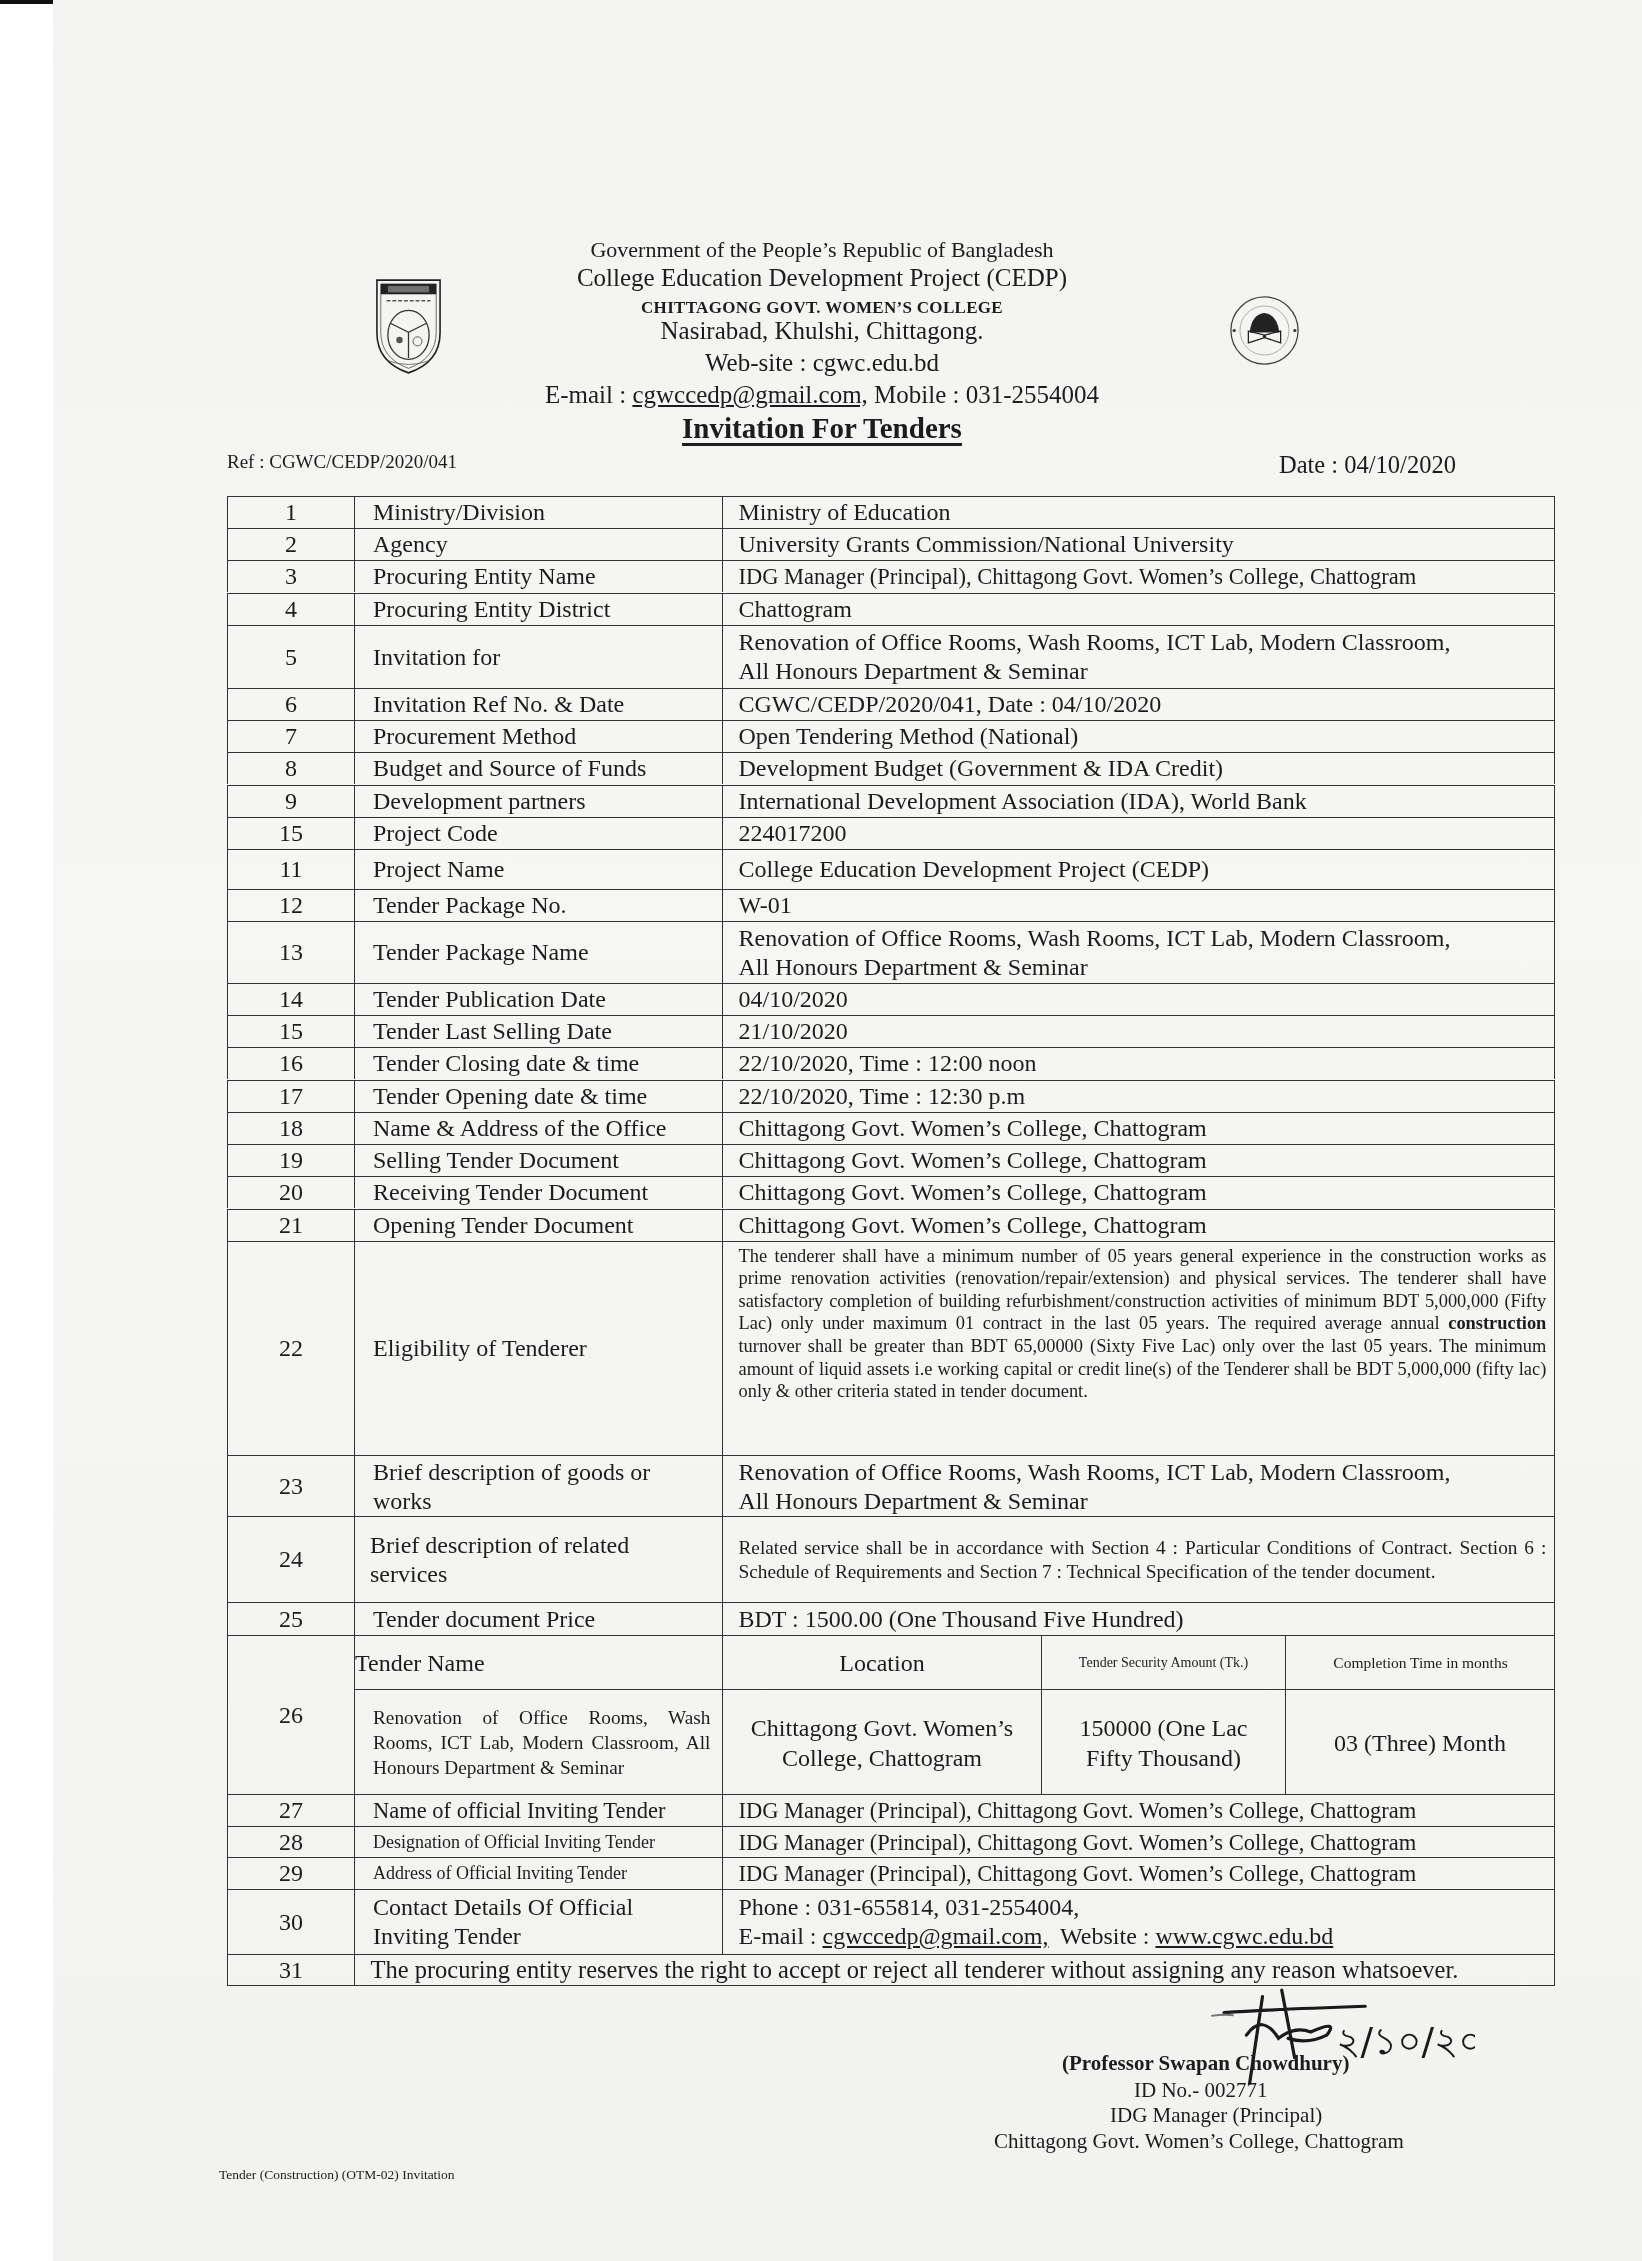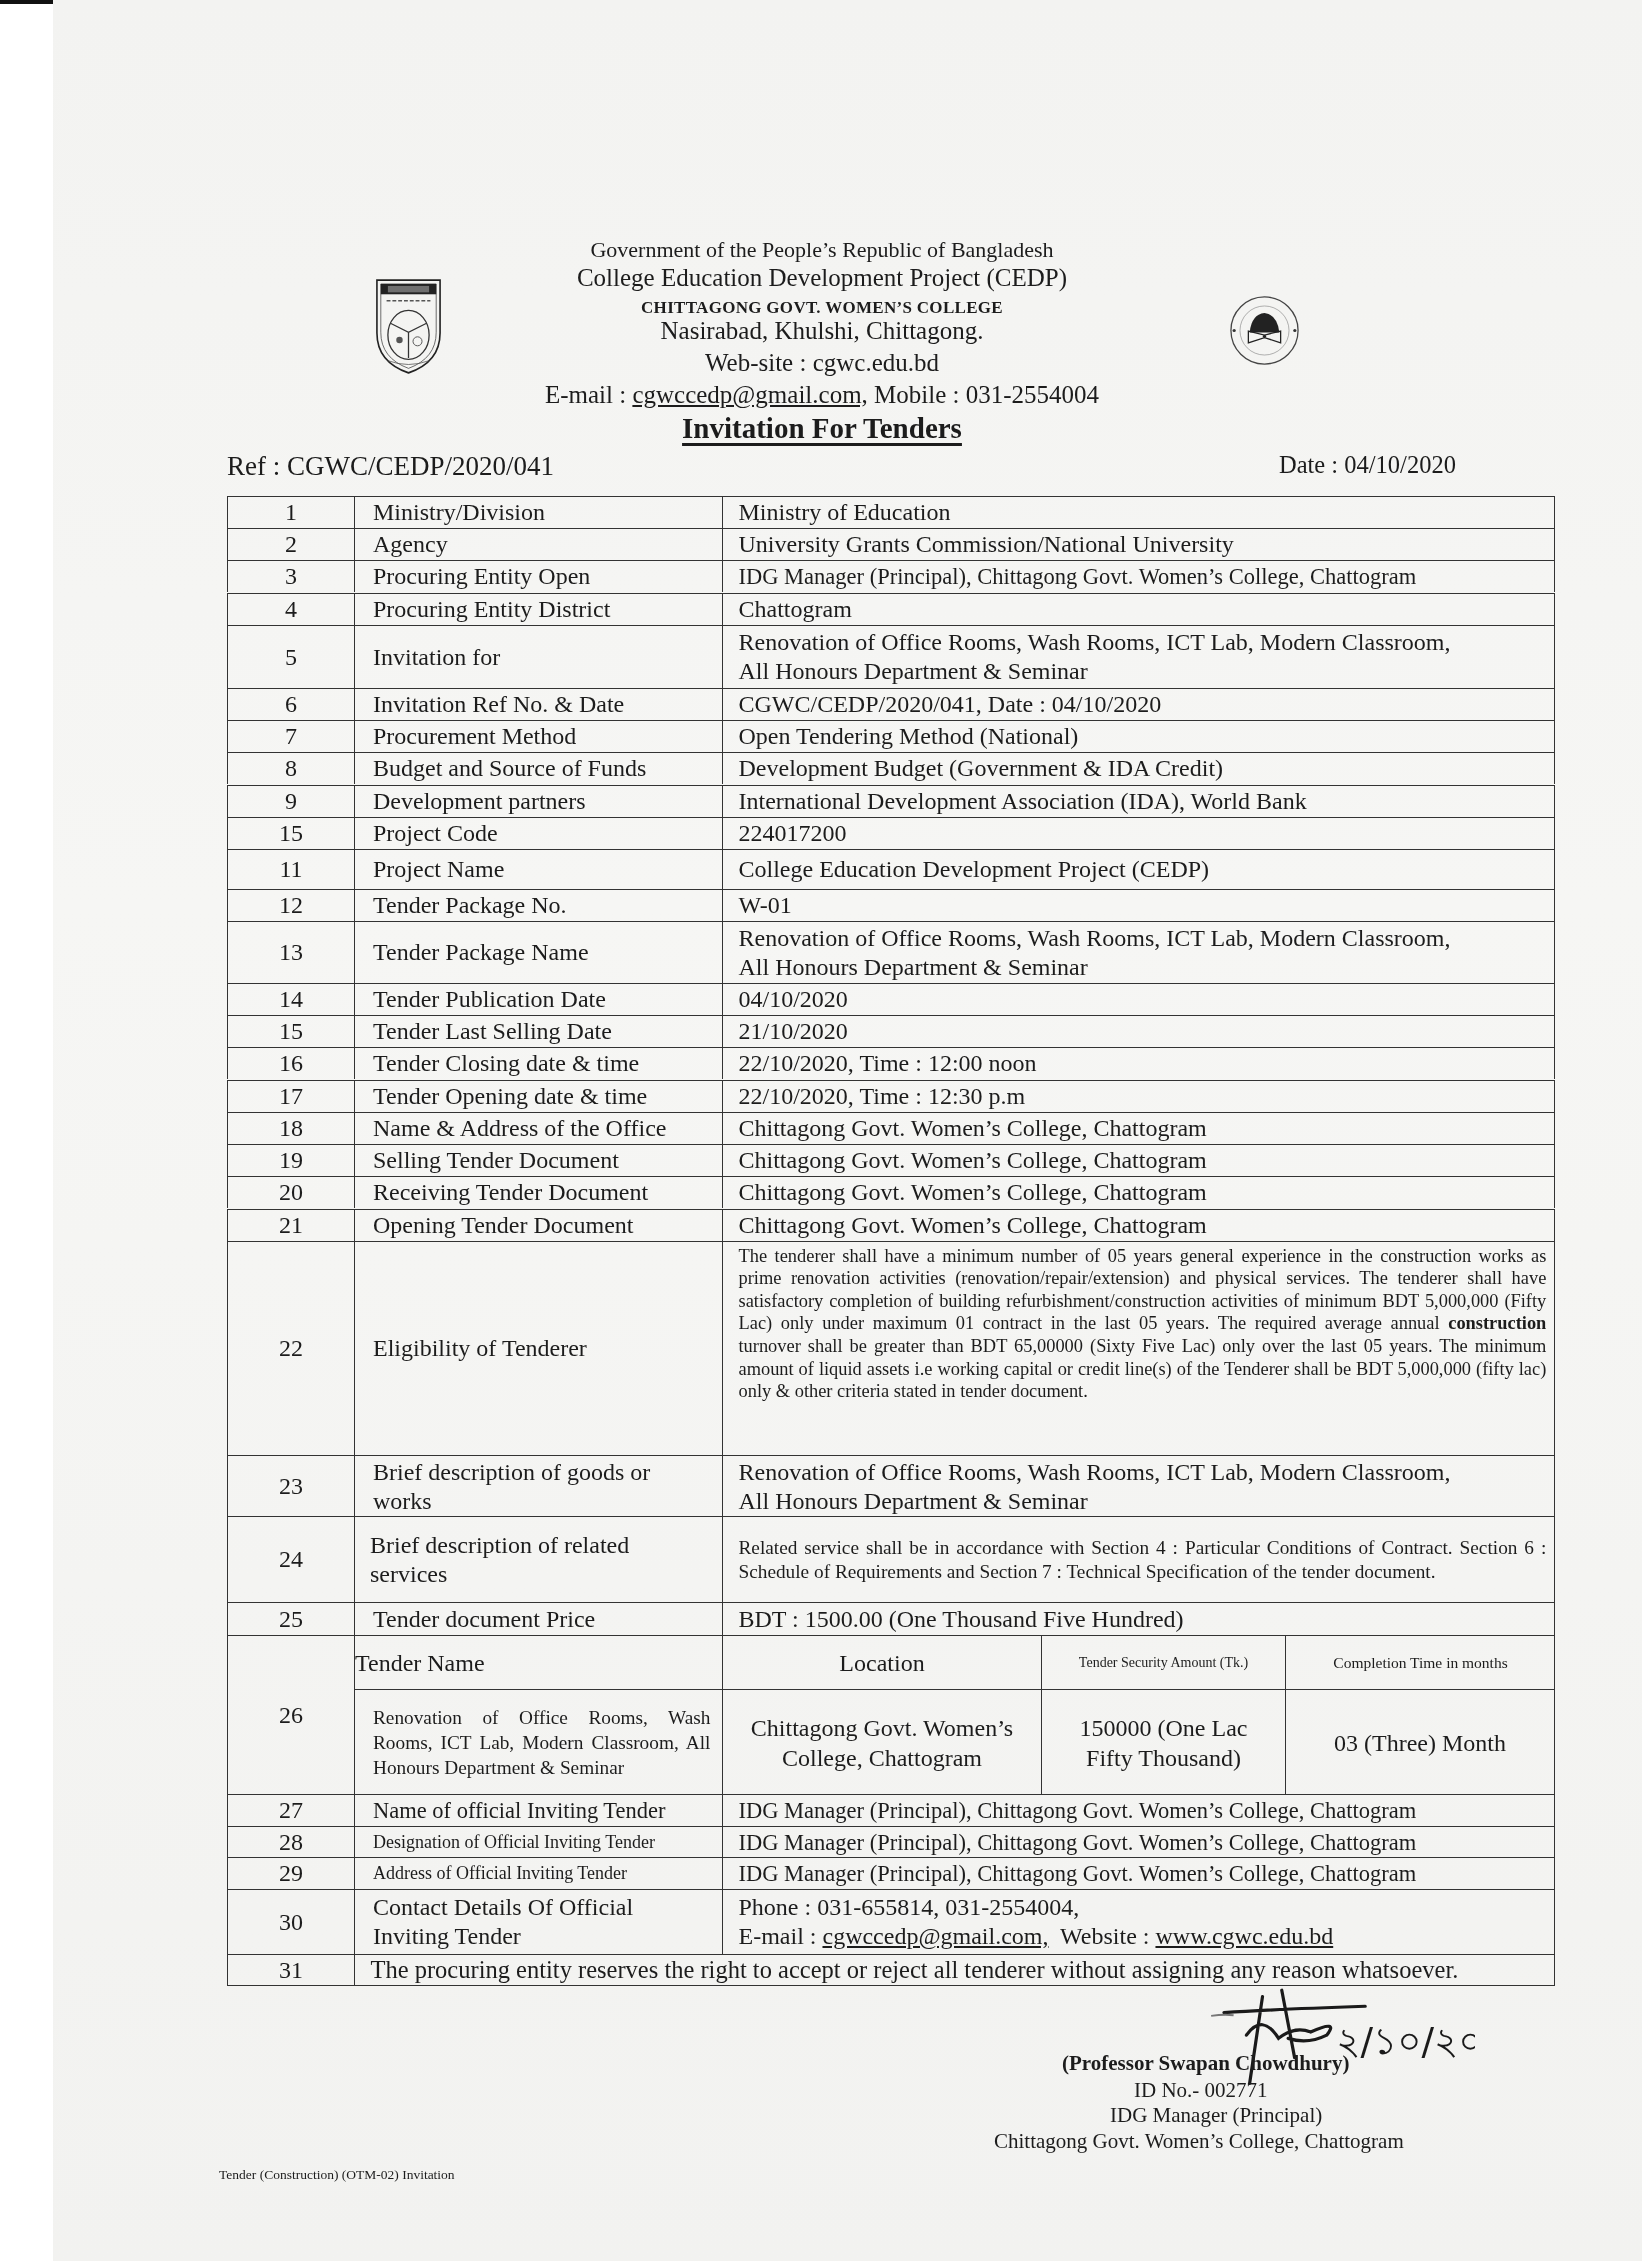--- a/index.html
+++ b/index.html
@@ -11,21 +11,21 @@
          background:linear-gradient(180deg,#f3f3f1 0%,#f6f6f4 40%,#f2f2f0 100%);}
   .abs{position:absolute;}
   .hdr-line{position:absolute;left:387px;width:870px;text-align:center;white-space:nowrap;}
   .h1{top:237px;font-size:22px;}
   .h2{top:264px;font-size:25px;}
   .h3{top:298px;font-size:17px;font-weight:bold;letter-spacing:0.3px;}
   .h4{top:317px;font-size:25px;}
   .h5{top:349px;font-size:25px;}
   .h6{top:381px;font-size:25px;}
   .title{top:412px;font-size:29px;font-weight:bold;text-decoration:underline;text-decoration-thickness:2.6px;text-underline-offset:5.2px;}
-  .ref{left:227px;top:451px;font-size:27px;}
+  .ref{left:227px;top:451px;font-size:19px;}
   .date{left:1279px;top:451px;font-size:24.5px;}
   u.link{text-decoration:underline;}
   .logo-left{position:absolute;left:375px;top:278px;width:68px;width:67px;height:97px;}
   .logo-right{position:absolute;left:1229px;top:295px;width:71px;height:71px;}
 
   .tbl{position:absolute;left:227px;top:496px;width:1328px;}
   .row{position:absolute;left:0;width:1328px;border-top:1.6px solid #333;box-sizing:border-box;}
   .row.last{border-bottom:1.6px solid #333;padding-left:28px;}
   .cell{position:absolute;top:0;bottom:0;box-sizing:border-box;display:flex;align-items:center;font-size:24px;line-height:1.2;}
   .c-no{left:0;width:127px;border-left:1.6px solid #333;justify-content:center;}
@@ -91,21 +91,21 @@
         <div class="cell c-lbl">Ministry/Division</div>
         <div class="cell c-val">Ministry of Education</div>
       </div>
       <div class="row" style="top: 32px; height: 32px;">
         <div class="cell c-no">2</div>
         <div class="cell c-lbl">Agency</div>
         <div class="cell c-val">University Grants Commission/National University</div>
       </div>
       <div class="row" style="top: 64px; height: 32px;">
         <div class="cell c-no">3</div>
-        <div class="cell c-lbl">Procuring Entity Open</div>
+        <div class="cell c-lbl">Procuring Entity Name</div>
         <div class="cell c-val mid">IDG Manager (Principal), Chittagong Govt. Women’s College,  Chattogram</div>
       </div>
       <div class="row" style="top: 97px; height: 32px;">
         <div class="cell c-no">4</div>
         <div class="cell c-lbl">Procuring Entity District</div>
         <div class="cell c-val">Chattogram</div>
       </div>
       <div class="row" style="top: 129px; height: 63px;">
         <div class="cell c-no">5</div>
         <div class="cell c-lbl">Invitation for</div>

